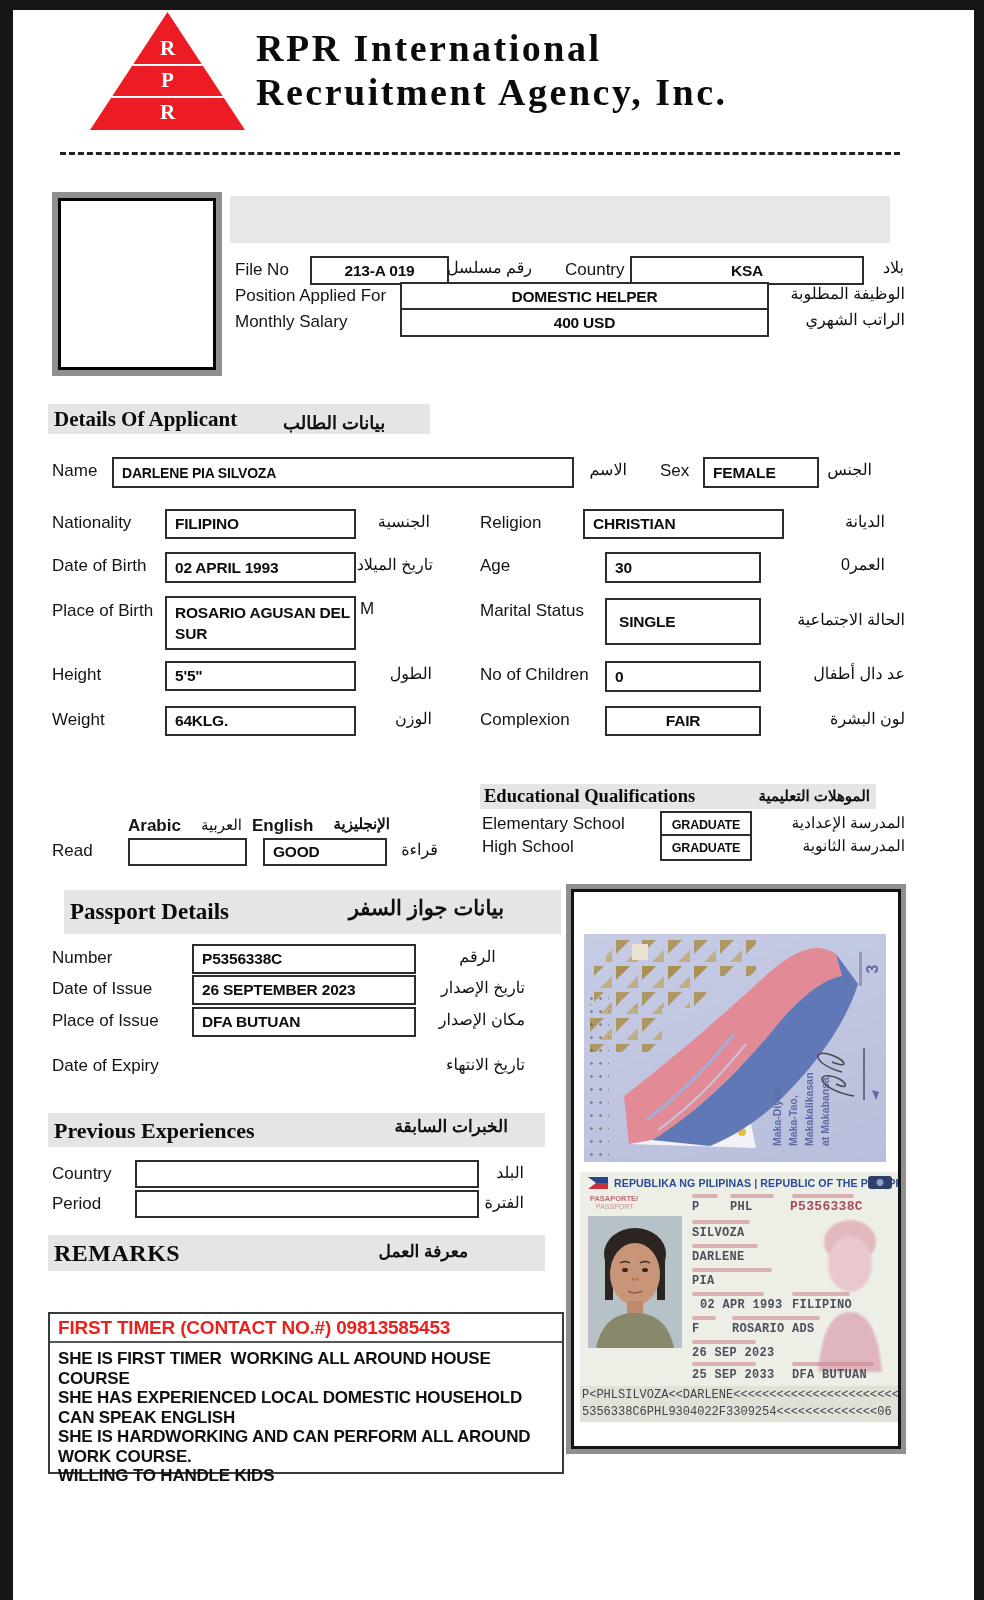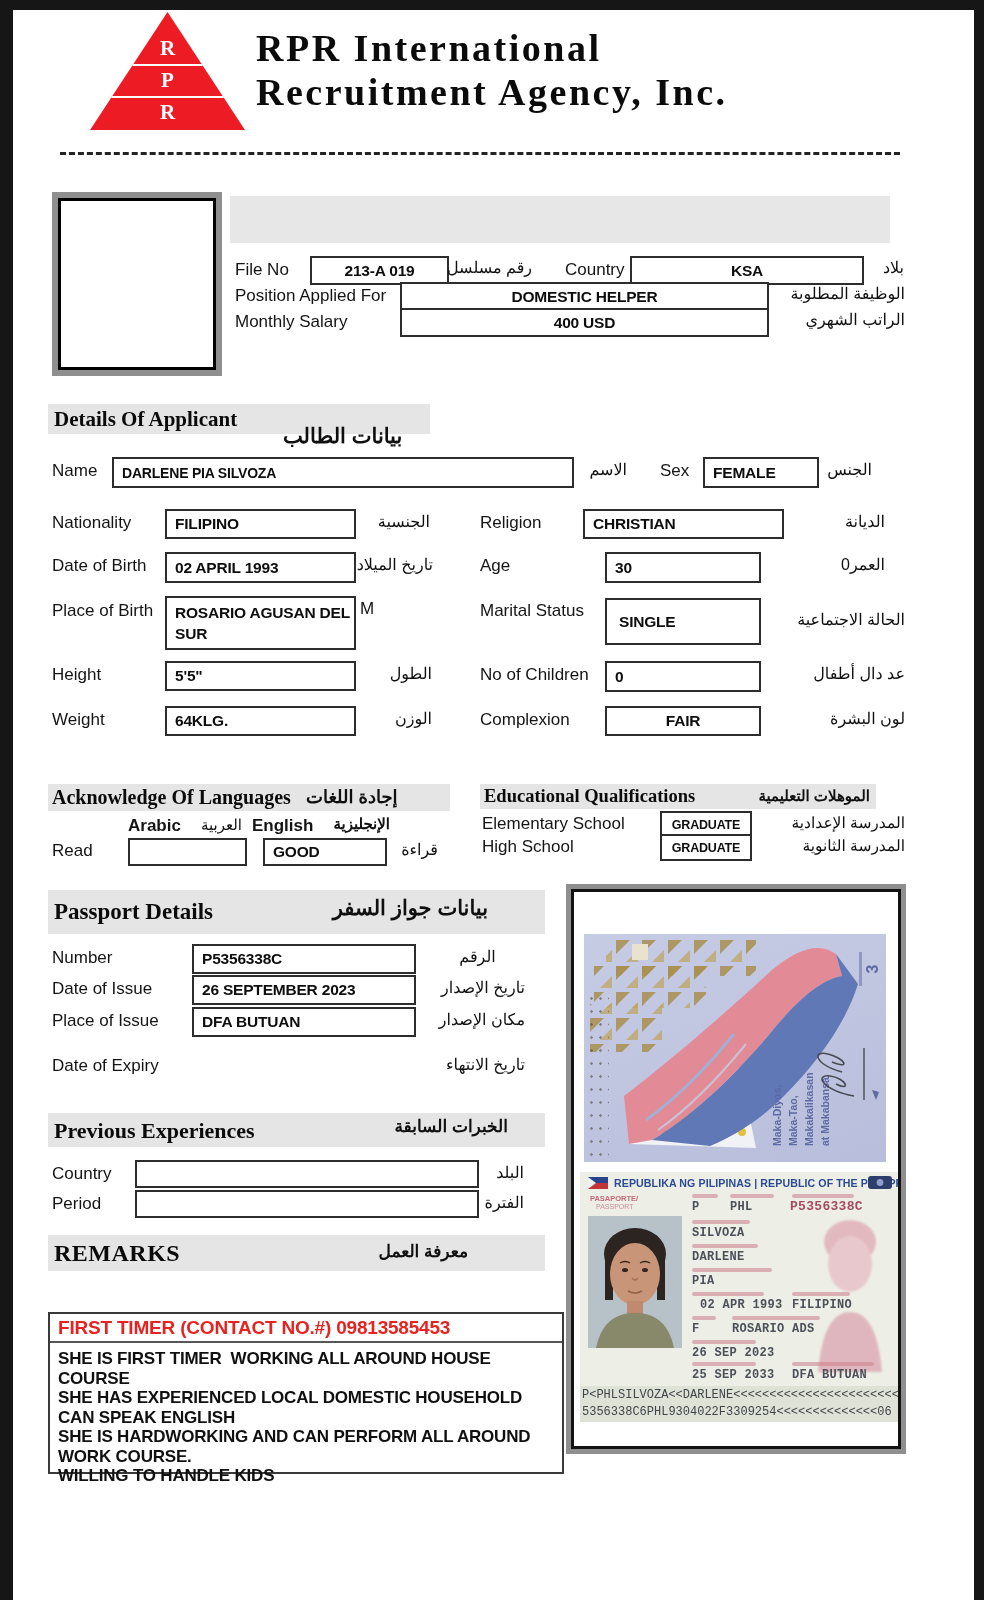--- a/index.html
+++ b/index.html
@@ -78,21 +78,21 @@
   <div class="ar" style="left:772px;top:284px;width:133px;">الوظيفة المطلوبة</div>
 
   <div class="lbl" style="left:235px;top:312px;">Monthly Salary</div>
   <div class="box center" style="left:400px;top:308px;width:365px;height:25px;">
       <span class="val">400 USD</span>
     </div>
   <div class="ar" style="left:790px;top:310px;width:115px;">الراتب الشهري</div>
 
   <div class="band" style="left:48px;top:404px;width:382px;height:30px;">
     <span class="stitle" style="position:absolute;left:6px;top:3px;font-size:21px;">Details Of Applicant</span>
-    <span class="ar b" style="left:235px;top:20px;font-size:21px;">بيانات الطالب</span>
+    <span class="ar b" style="left:235px;top:8px;font-size:18px;">بيانات الطالب</span>
   </div>
 
   <div class="lbl" style="left:52px;top:461px;">Name</div>
   <div class="box" style="left:112px;top:457px;width:458px;height:27px;">
       <span class="val" style="font-size:14px;">DARLENE PIA SILVOZA</span>
     </div>
   <div class="ar" style="left:585px;top:460px;width:42px;">الاسم</div>
   <div class="lbl" style="left:660px;top:461px;">Sex</div>
   <div class="box" style="left:703px;top:457px;width:112px;height:27px;">
       <span class="val">FEMALE</span>
@@ -147,24 +147,20 @@
   <div class="box" style="left:165px;top:706px;width:187px;height:26px;">
       <span class="val">64KLG.</span>
     </div>
   <div class="ar" style="left:370px;top:709px;width:62px;">الوزن</div>
   <div class="lbl" style="left:480px;top:710px;">Complexion</div>
   <div class="box center" style="left:605px;top:706px;width:152px;height:26px;">
       <span class="val">FAIR</span>
     </div>
   <div class="ar" style="left:800px;top:709px;width:105px;">لون البشرة</div>
 
-  <div class="band" style="left:48px;top:784px;width:402px;height:27px;">
-    <span class="stitle" style="position:absolute;left:4px;top:2px;font-size:20px;">Acknowledge Of Languages</span>
-    <span class="ar b" style="left:258px;top:2px;font-size:18px;">إجادة اللغات</span>
-  </div>
   <div class="lbl" style="left:128px;top:816px;font-weight:bold;">Arabic</div>
   <div class="ar" style="left:190px;top:816px;width:52px;font-size:15px;">العربية</div>
   <div class="lbl" style="left:252px;top:816px;font-weight:bold;">English</div>
   <div class="ar b" style="left:318px;top:815px;width:72px;font-size:15px;">الإنجليزية</div>
   <div class="lbl" style="left:52px;top:841px;">Read</div>
   <div class="box" style="left:128px;top:838px;width:115px;height:24px;">
       <span class="val"></span>
     </div>
   <div class="box" style="left:263px;top:838px;width:120px;height:24px;">
       <span class="val">GOOD</span>
@@ -179,21 +175,21 @@
   <div class="box center" style="left:660px;top:811px;width:88px;height:23px;">
       <span class="val" style="font-size:12.5px;">GRADUATE</span>
     </div>
   <div class="ar" style="left:760px;top:814px;width:145px;font-size:15.5px;">المدرسة الإعدادية</div>
   <div class="lbl" style="left:482px;top:837px;">High School</div>
   <div class="box center" style="left:660px;top:834px;width:88px;height:23px;">
       <span class="val" style="font-size:12.5px;">GRADUATE</span>
     </div>
   <div class="ar" style="left:760px;top:837px;width:145px;font-size:15.5px;">المدرسة الثانوية</div>
 
-  <div class="band" style="left:48px;top:890px;width:497px;height:44px;">
+  <div class="band" style="left:64px;top:890px;width:497px;height:44px;">
     <span class="stitle" style="position:absolute;left:6px;top:9px;font-size:23px;">Passport Details</span>
     <span class="ar b" style="left:220px;top:6px;font-size:21px;width:220px;">بيانات جواز السفر</span>
   </div>
   <div class="lbl" style="left:52px;top:948px;">Number</div>
   <div class="box" style="left:192px;top:944px;width:220px;height:26px;">
       <span class="val">P5356338C</span>
     </div>
   <div class="ar" style="left:430px;top:947px;width:95px;text-align:center;">الرقم</div>
   <div class="lbl" style="left:52px;top:979px;">Date of Issue</div>
   <div class="box" style="left:192px;top:975px;width:220px;height:26px;">

